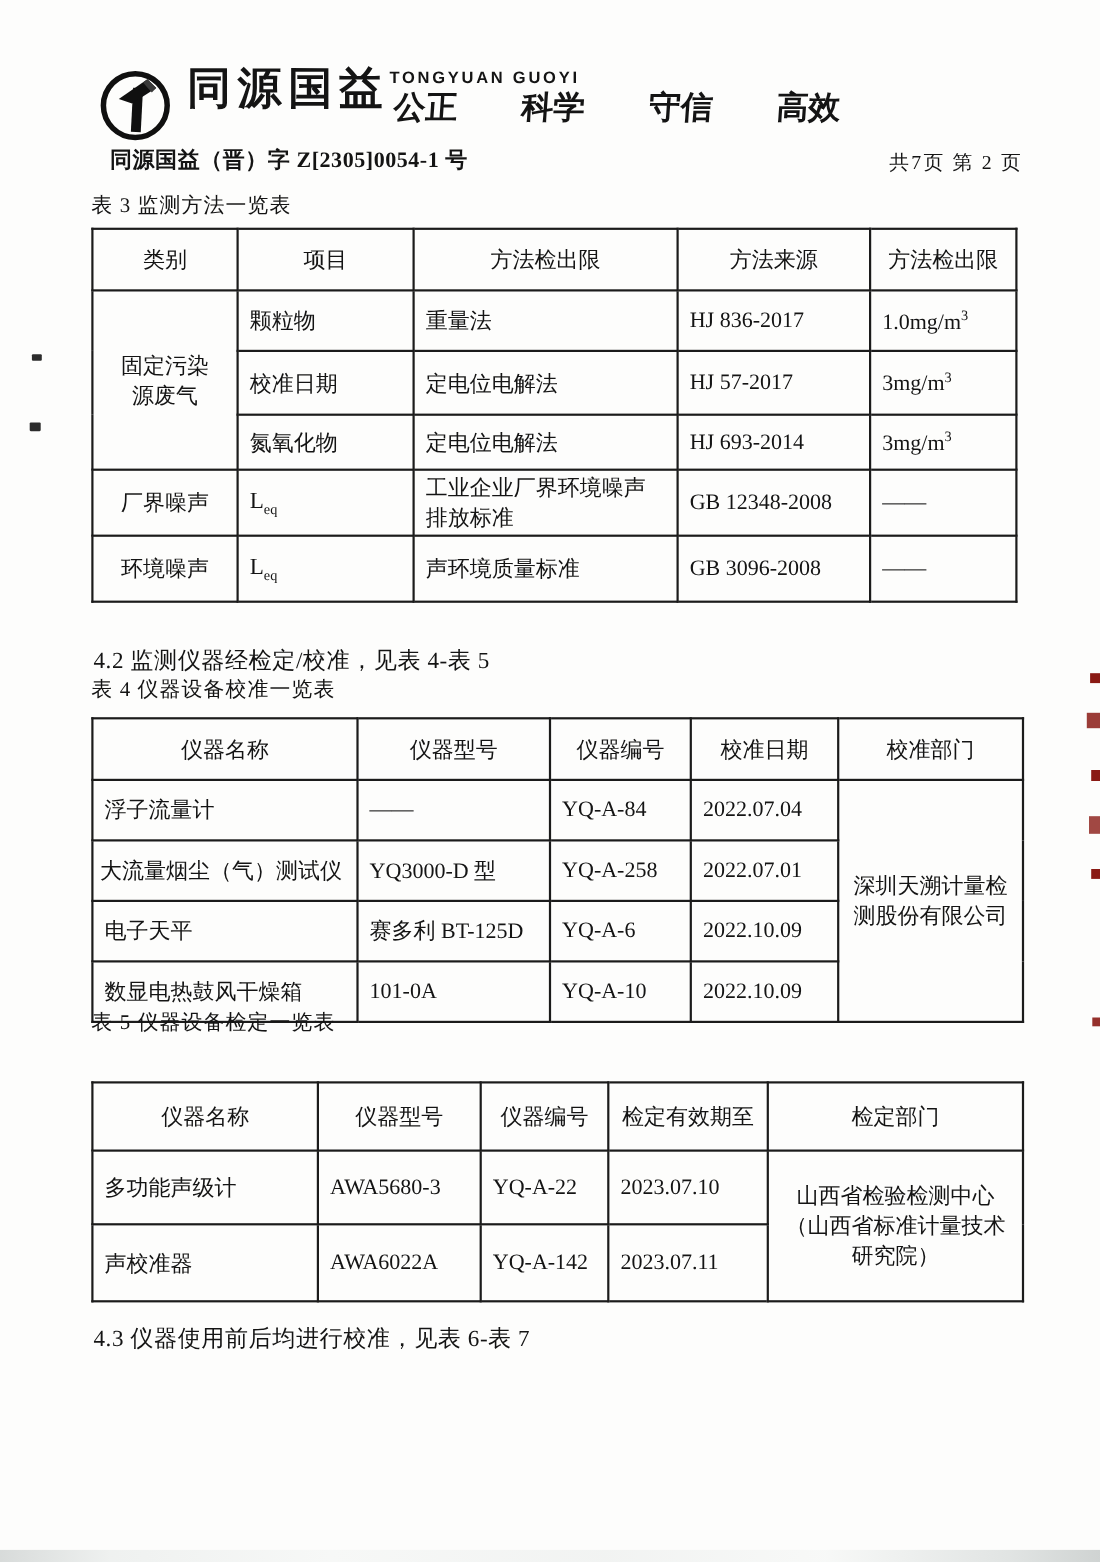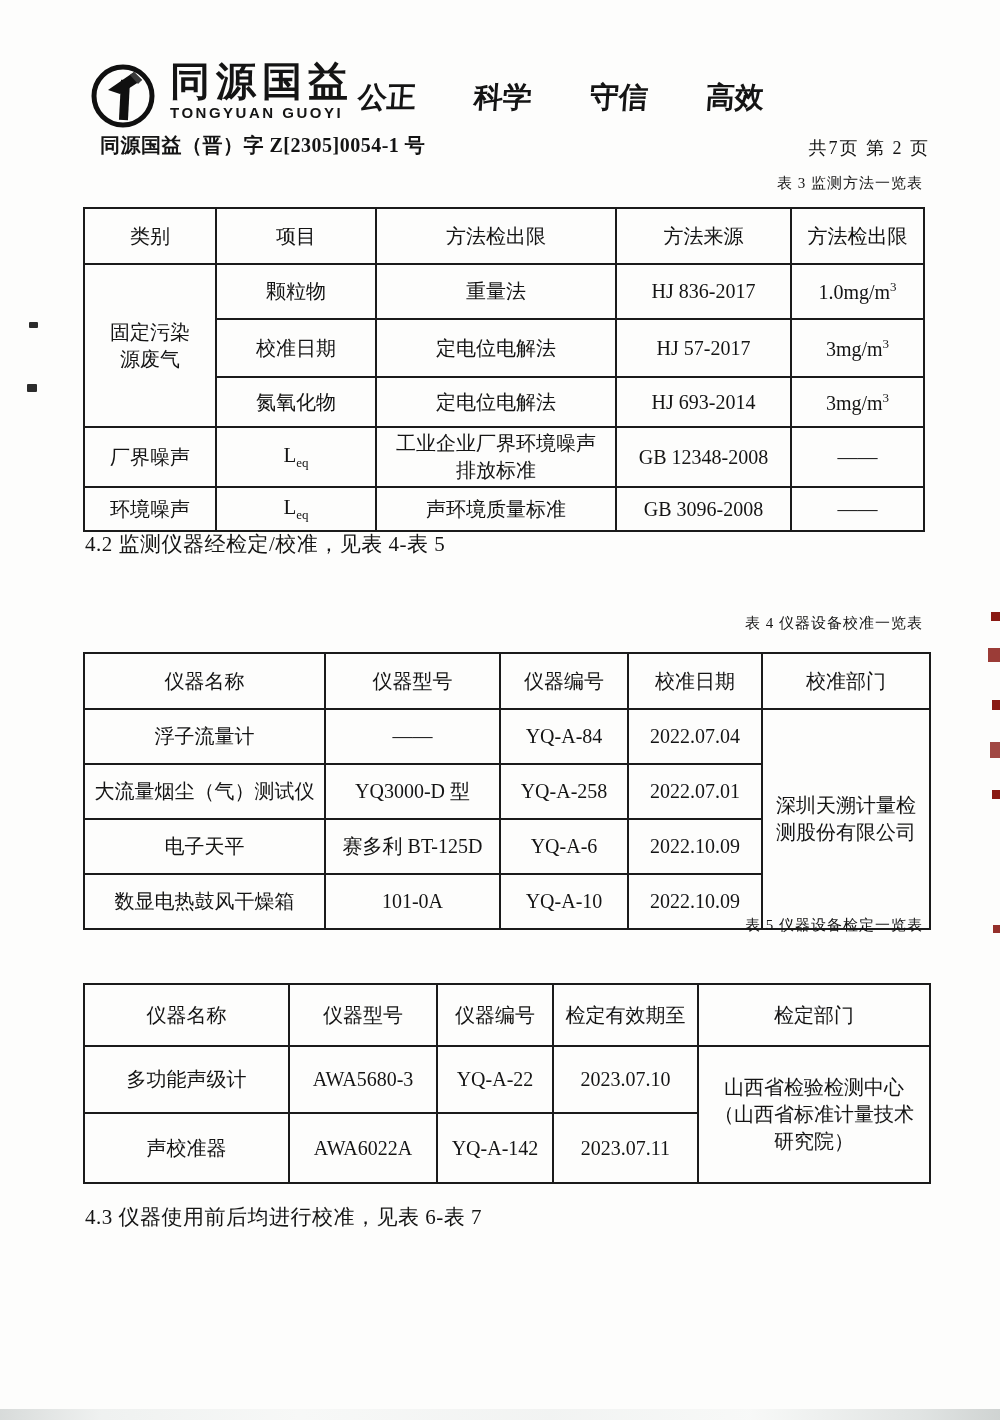--- a/index.html
+++ b/index.html
@@ -8,41 +8,41 @@
     width:1000px; height:1420px; position:relative;
     background:#fdfdfc; color:#141414;
     font-family:"Liberation Serif","DejaVu Serif",serif;
     overflow:hidden;
   }
   .abs { position:absolute; }
 
   
   .logo-row { left:90px; top:60px; display:flex; align-items:flex-start; }
   .logo-mark { width:68px; height:72px; margin-right:12px; }
-  .logo-textcol { display:flex; flex-direction:column; }
+  .logo-textcol { display:flex; }
   .logo-cn { font-size:40px; font-weight:bold; letter-spacing:6px; line-height:1.05;
              font-family:"Liberation Sans","DejaVu Sans",sans-serif; }
   .logo-en { font-size:15px; font-weight:bold; letter-spacing:2.5px; margin-top:2px;
              font-family:"Liberation Sans","DejaVu Sans",sans-serif; }
   .slogan { left:358px; top:78px; display:flex; gap:58px;
             font-size:29px; font-weight:bold; transform:skewX(-4deg);
             font-family:"Liberation Serif","DejaVu Serif",serif; }
   .docline { left:100px; top:132px; font-size:20px; font-weight:bold; letter-spacing:0.5px; }
   .pageinfo { right:70px; top:136px; font-size:18px; letter-spacing:2px; }
 
   
-  .tbl-title { left:83px; width:840px; text-align:right; font-size:15px; letter-spacing:1px; }
+  .tbl-title { left:83px; width:840px; text-align:left; font-size:19px; letter-spacing:1px; }
   .para { left:85px; font-size:21px; letter-spacing:0.5px; }
 
   
   table { border-collapse:collapse; table-layout:fixed; }
   td,th { border:2px solid #1b1b1b; font-size:20px; font-weight:normal;
           padding:2px 10px; vertical-align:middle; overflow:hidden; }
   th { text-align:center; }
-  td { text-align:center; }
+  td { text-align:left; }
   td.center { text-align:center; }
   sup { font-size:13px; } sub { font-size:13px; }
   .leq { font-size:21px; }
 
   
   .speck { background:#2c2c2c; border-radius:1px; }
   .redmark { background:#8a1a14; }
   .bottom-band {
     left:0; right:0; bottom:0; height:11px; opacity:.55;
     background:linear-gradient(to right,#b9bfbe 0%,#e3e7e6 10%,#f2f4f3 30%,#e8ebea 55%,#f3f5f4 75%,#c9cfce 92%,#aab1b0 100%);
@@ -111,31 +111,31 @@
     <td>HJ 693-2014</td>
     <td><span>3mg/m</span><sup>3</sup></td>
   </tr>
   <tr style="height:58px">
     <td class="center">厂界噪声</td>
     <td><span class="leq">L</span><sub>eq</sub></td>
     <td>工业企业厂界环境噪声排放标准</td>
     <td>GB 12348-2008</td>
     <td>——</td>
   </tr>
-  <tr style="height:44px">
+  <tr style="height:60px">
     <td class="center">环境噪声</td>
     <td><span class="leq">L</span><sub>eq</sub></td>
     <td>声环境质量标准</td>
     <td>GB 3096-2008</td>
     <td>——</td>
   </tr>
 </tbody>
   </table>
 
-<div class="abs para" style="top:530px;font-family:Liberation Serif, serif;">4.2 监测仪器经检定/校准，见表 4-表 5</div>
+<div class="abs para" style="top:586px;font-family:Liberation Serif, serif;">4.2 监测仪器经检定/校准，见表 4-表 5</div>
 
 <div class="abs tbl-title" style="top:614px;">表 4 仪器设备校准一览表</div>
 
 <table class="abs" style="left:83px; top:652px; width:846px;">
   <colgroup>
     <col style="width:241px">
       <col style="width:175px">
       <col style="width:128px">
       <col style="width:134px">
       <col style="width:168px">

